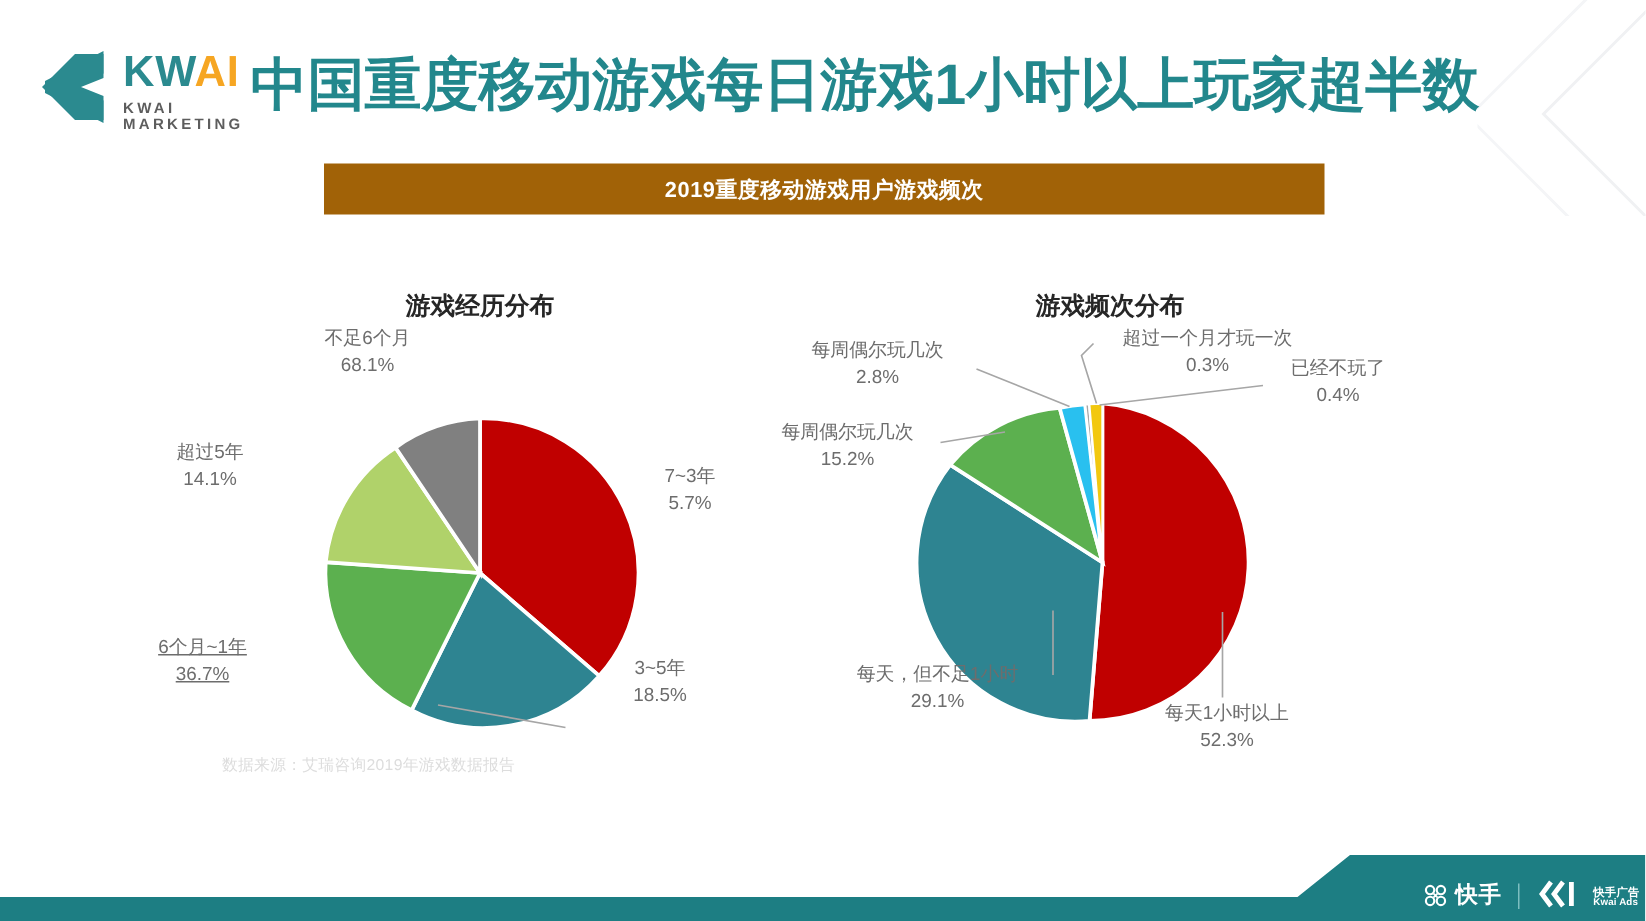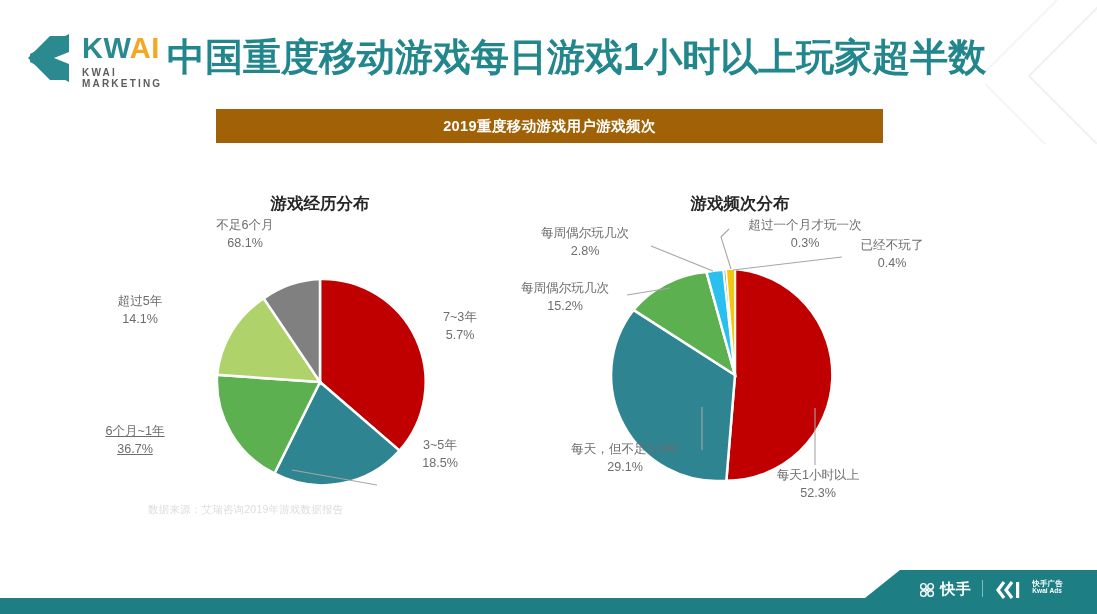--- a/index.html
+++ b/index.html
@@ -56,22 +56,22 @@
 
   
   .source-note{
     position:absolute;left:148px;top:503px;
     font-size:10.5px;color:#dddddd;white-space:nowrap;letter-spacing:.2px;
   }
 
   
   .footer{position:absolute;left:0;bottom:0;width:1097px;height:46px;pointer-events:none;}
   .footer-brand{
-    position:absolute;right:34px;bottom:8px;height:26px;
-    display:flex;align-items:flex-start;gap:8px;
+    position:absolute;right:4px;bottom:8px;height:26px;
+    display:flex;align-items:flex-end;gap:8px;
   }
   .kc-logo{display:flex;align-items:center;gap:4px;}
   .kc-mark{width:18px;height:18px;}
   .kc-name{color:#ffffff;font-size:15px;font-weight:bold;letter-spacing:.5px;}
   .kc-divider{width:1px;height:17px;background:#9ed4d4;opacity:.75;margin:0 3px;}
   .kc-bars{display:flex;align-items:center;}
   .kc-ads{display:flex;flex-direction:column;justify-content:center;line-height:1.05;margin-left:4px;}
   .kc-ads .cn{color:#ffffff;font-size:7.5px;font-weight:bold;letter-spacing:.2px;}
   .kc-ads .en{color:#ffffff;font-size:6.5px;font-weight:bold;letter-spacing:.1px;}
 </style>

